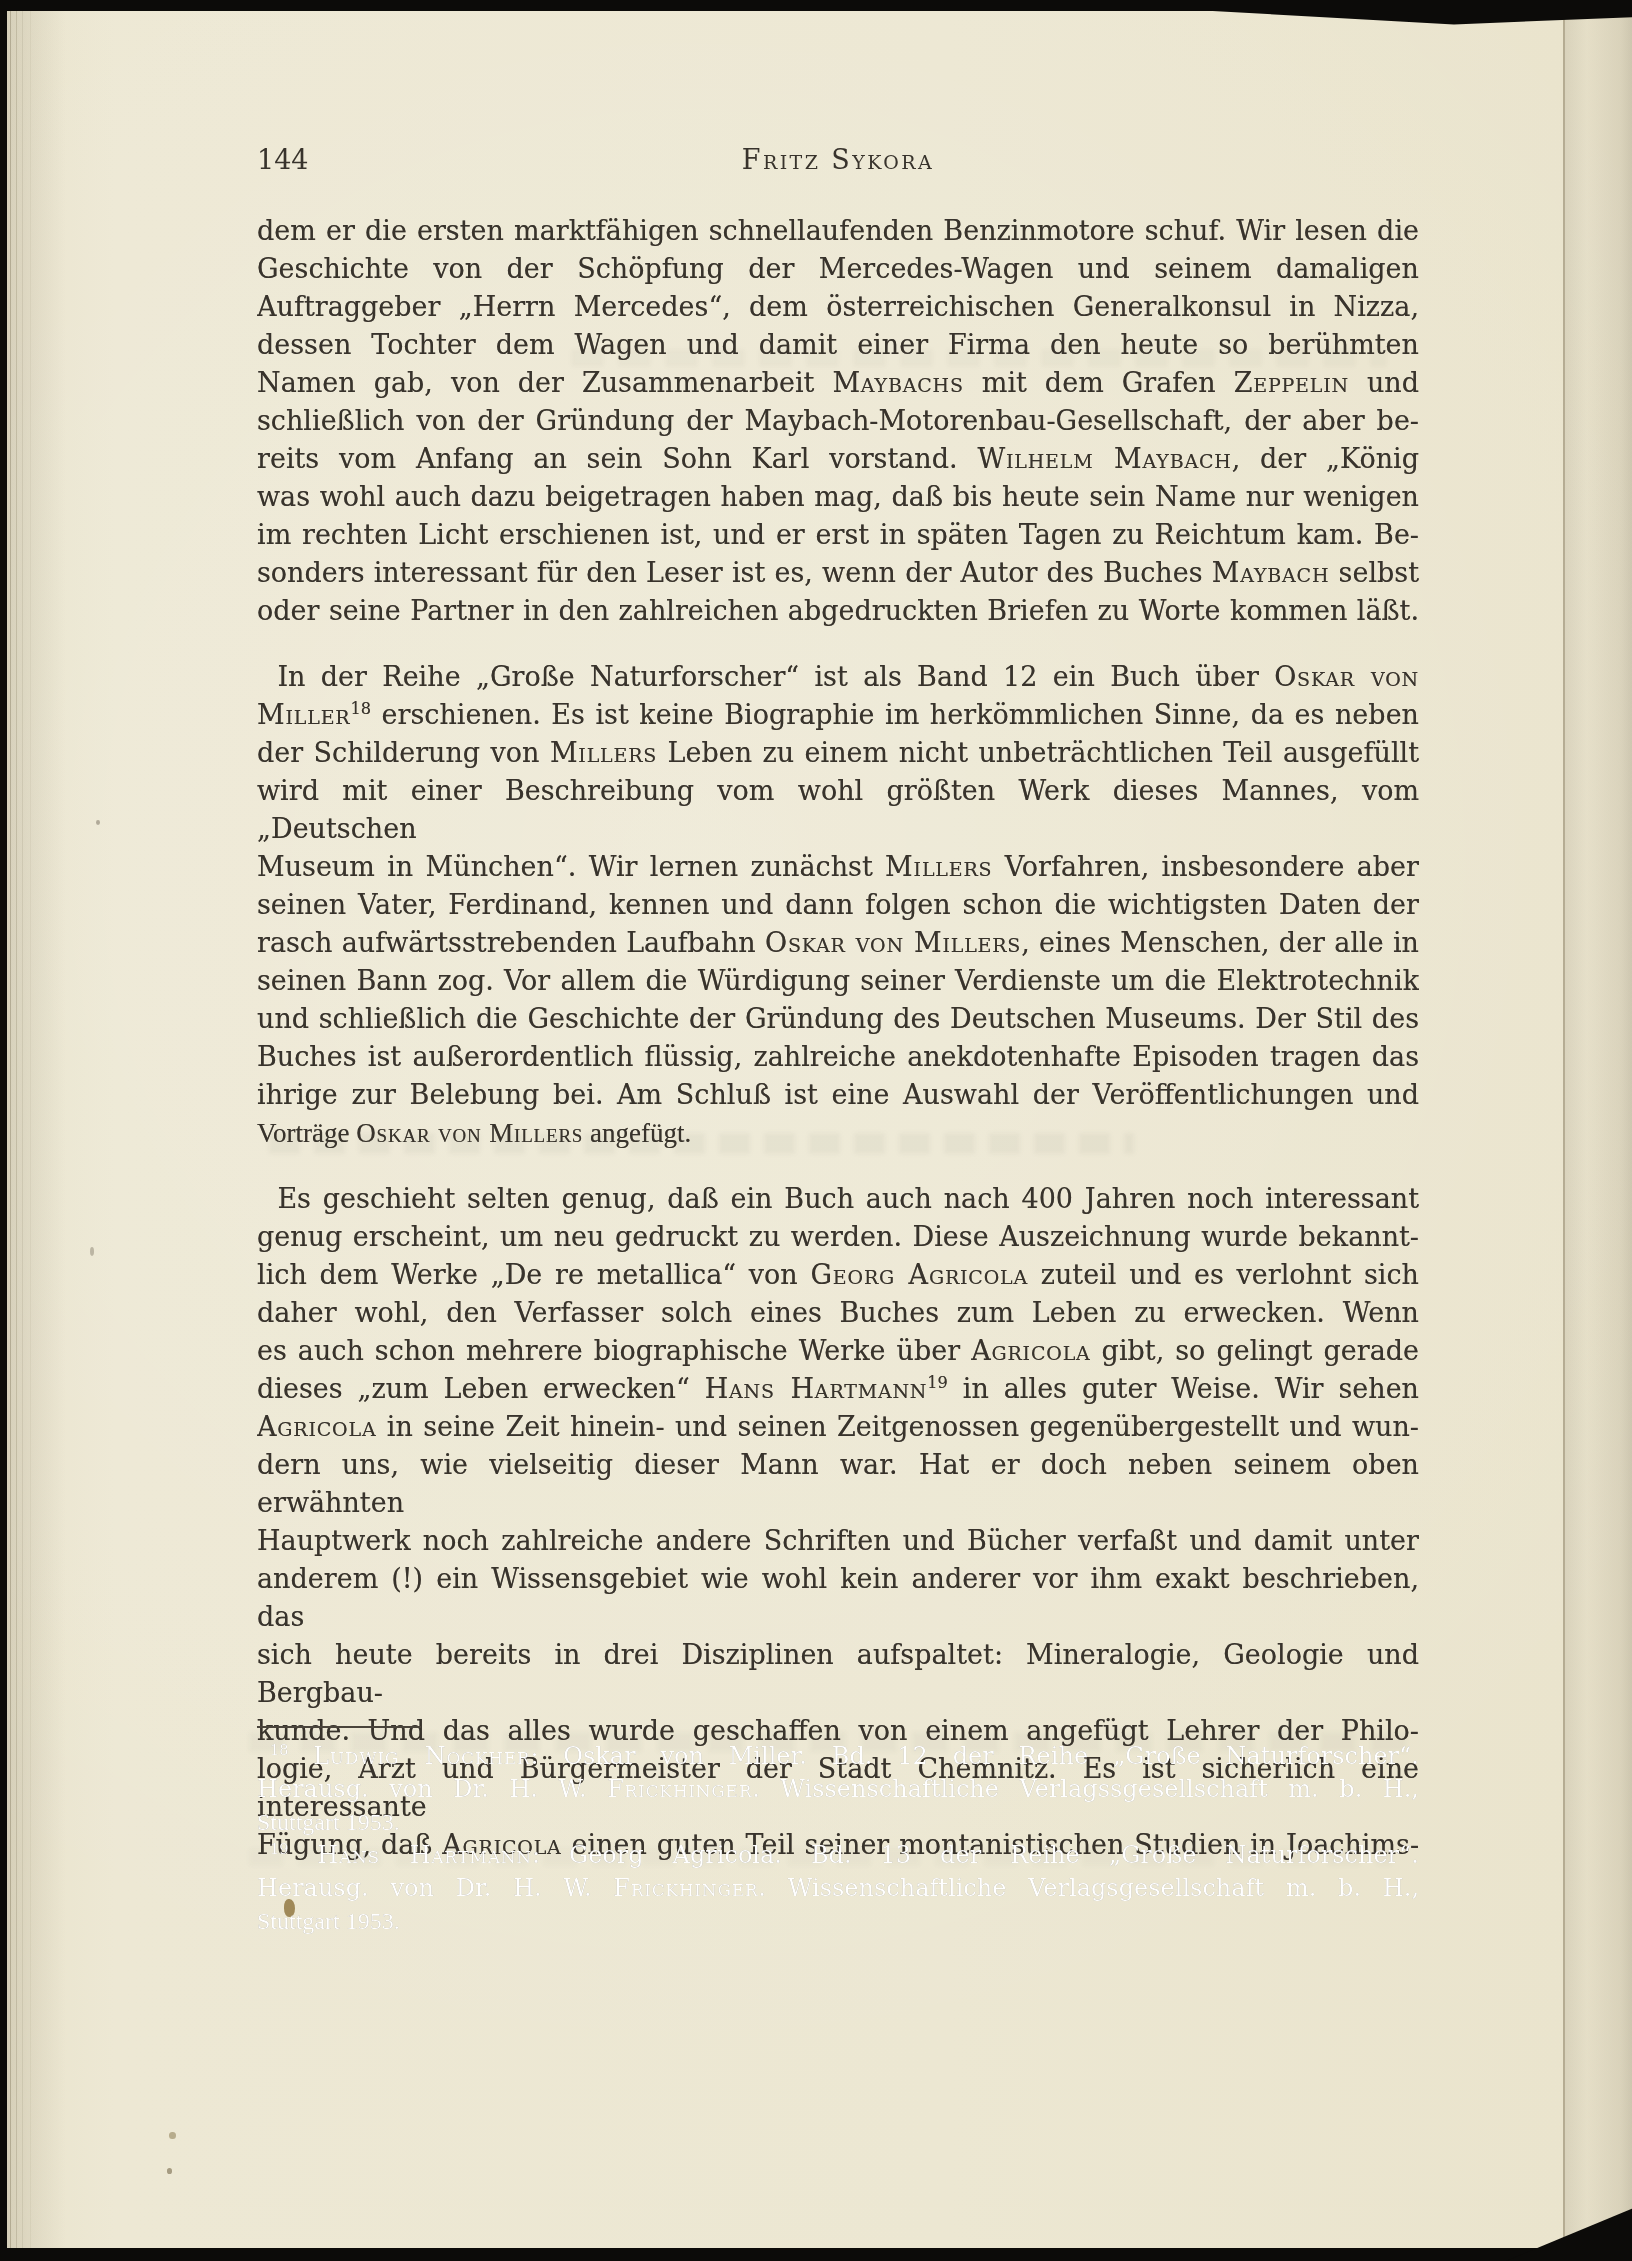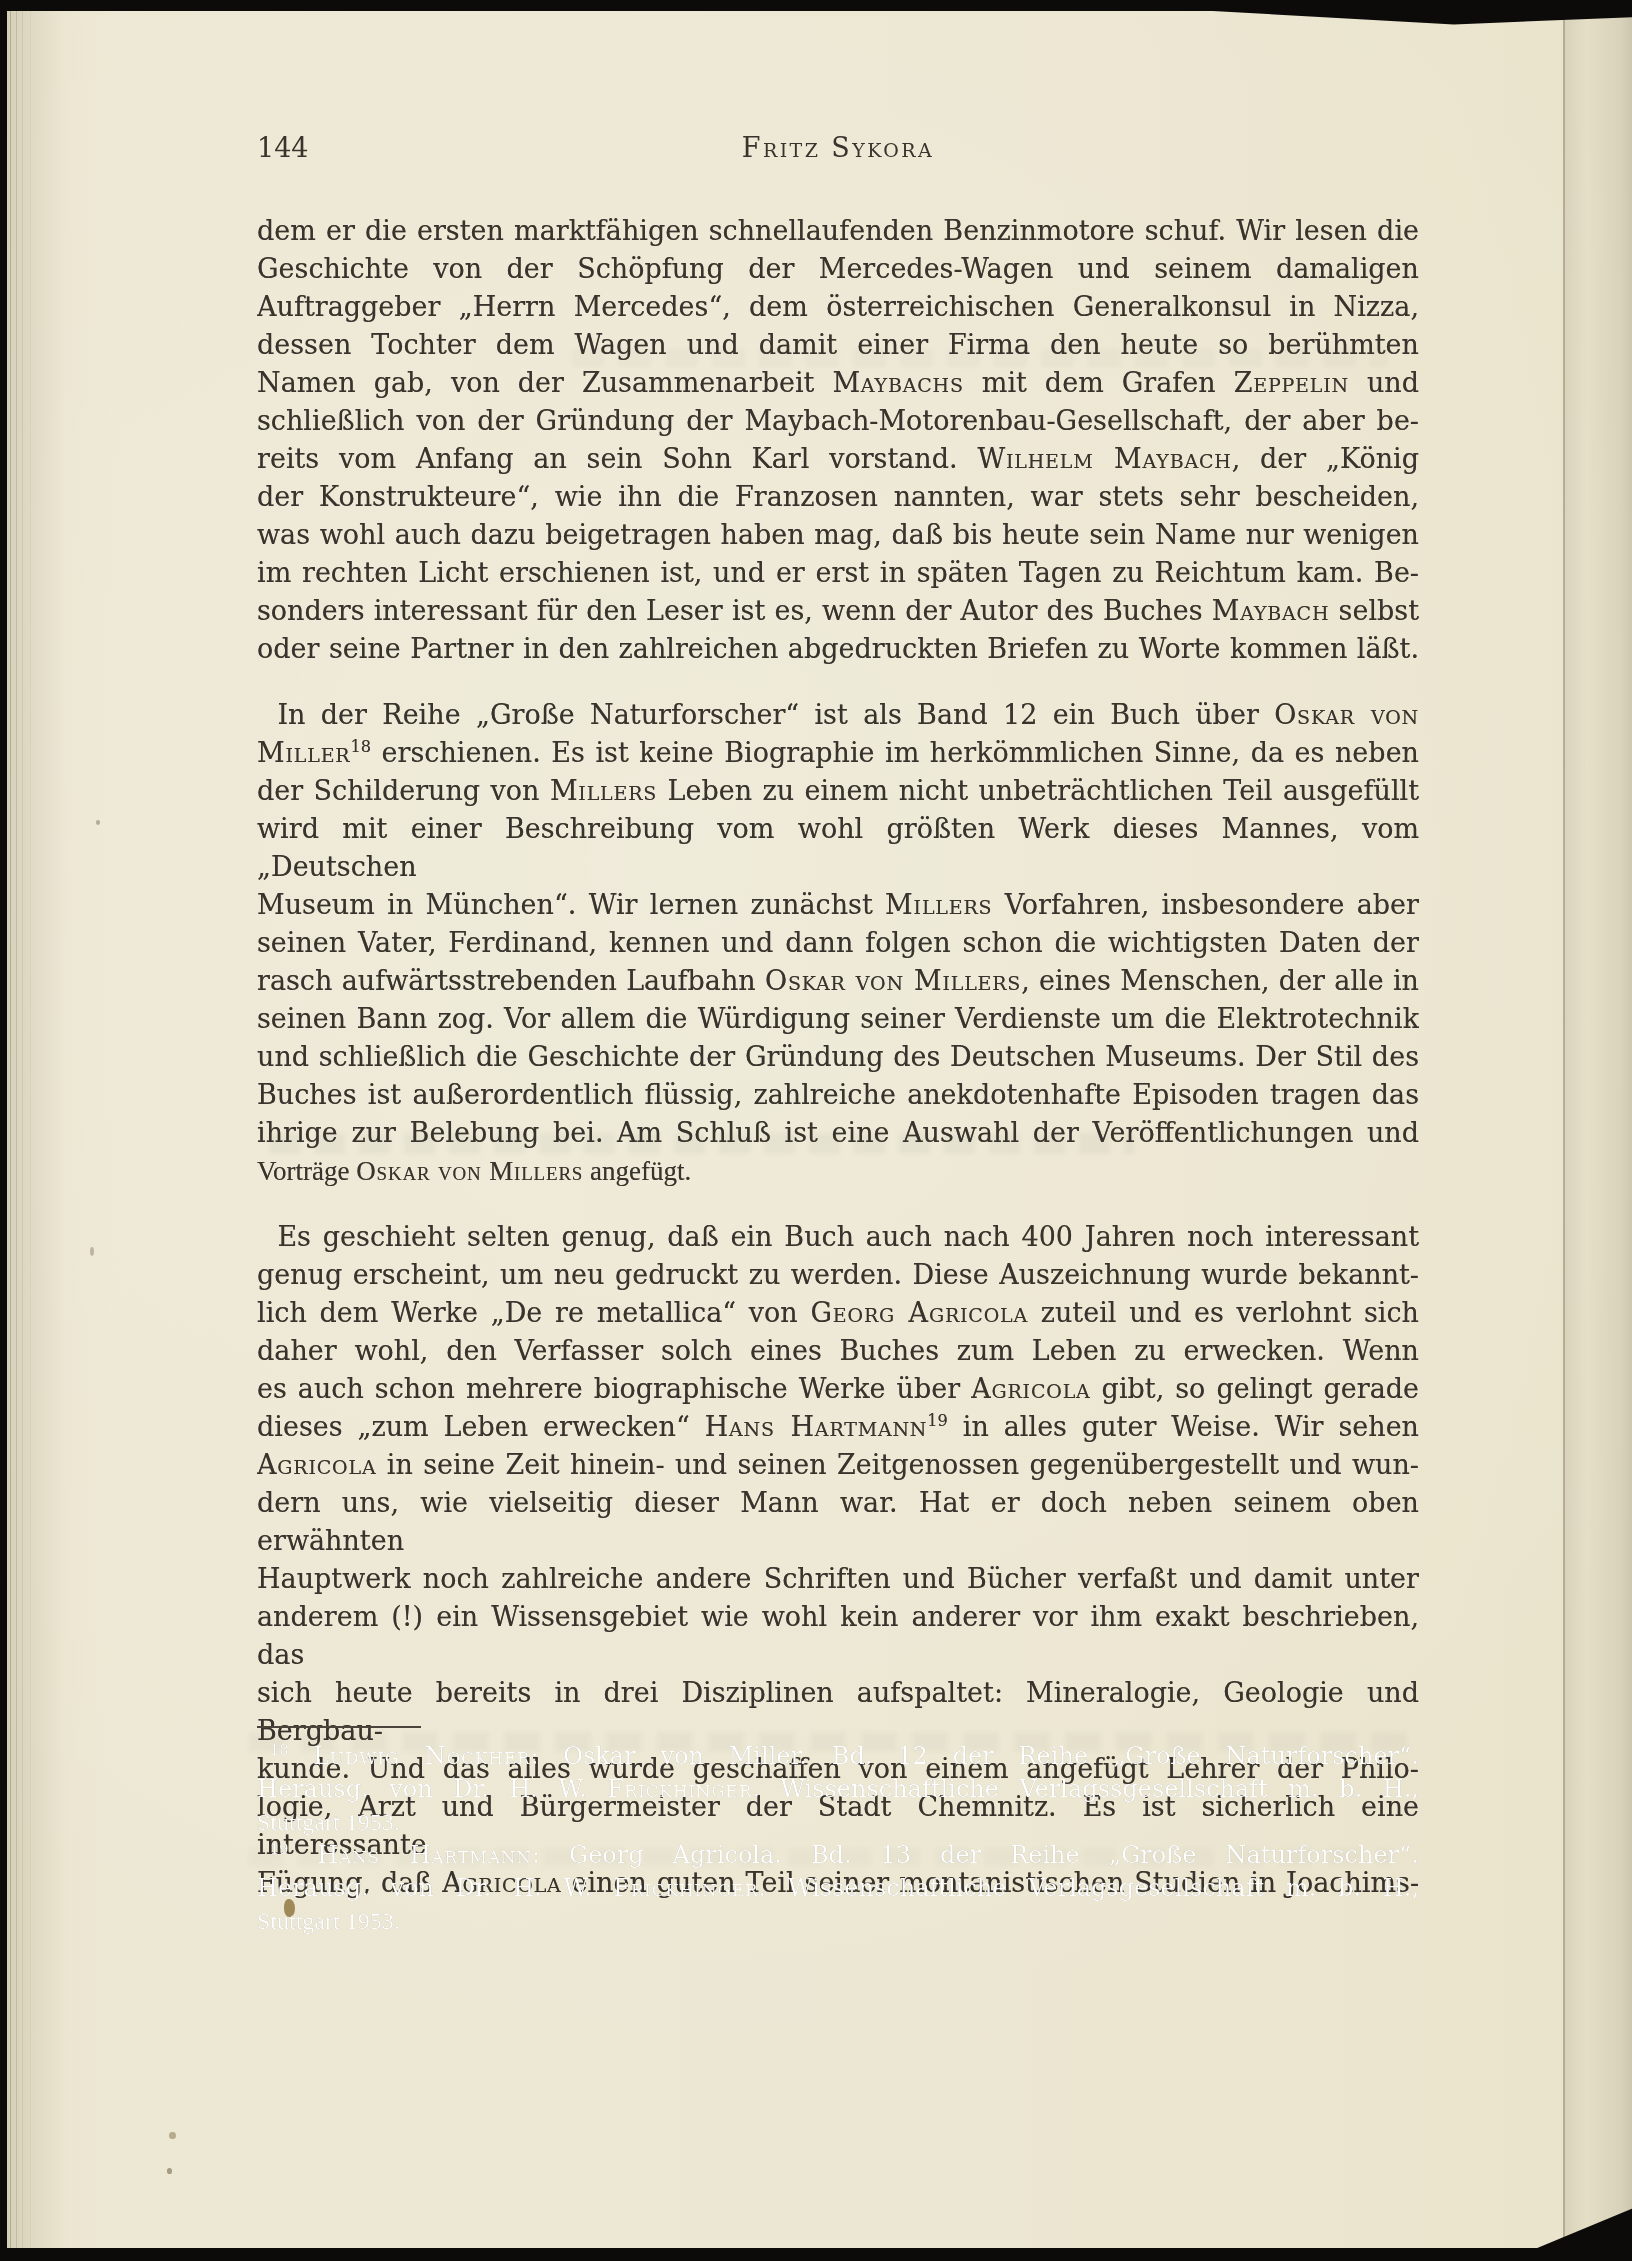--- a/index.html
+++ b/index.html
@@ -46,21 +46,21 @@
       background:repeating-linear-gradient(90deg,rgba(108,114,98,0.09) 0 34px,rgba(108,114,98,0) 34px 49px);}
   
   .speck{position:absolute;border-radius:50%;z-index:4;}
   .sp1{left:284px;top:1899px;width:10.6px;height:18px;background:#86692f;opacity:.75;border-radius:45% 55% 50% 50%;}
   .sp2{left:169px;top:2132px;width:6.5px;height:7.3px;background:#8a7a50;opacity:.55;}
   .sp3{left:167px;top:2168px;width:4.9px;height:5.7px;background:#6b5d3e;opacity:.55;}
   .sp4{left:96px;top:820px;width:4.1px;height:4.9px;background:#554c3c;opacity:.4;}
   .sp5{left:90px;top:1247px;width:4.1px;height:9px;background:#554c3c;opacity:.32;}
   
   .textlayer{color:#38332c;z-index:5;}
-  .header{position:absolute;left:257px;top:129px;width:1162px;height:38px;
+  .header{position:absolute;left:257px;top:141px;width:1162px;height:38px;
     font-size:27px;line-height:38px;z-index:5;color:#38332c;}
   .header .num{position:absolute;left:0;top:0;}
   .header .rh{text-align:center;font-variant:small-caps;letter-spacing:.09em;}
   .bodytext{position:absolute;left:257px;top:212px;width:1162px;
     font-size:27px;line-height:38px;z-index:5;color:#38332c;
     text-shadow:0 0 0.4px rgba(56,51,44,.55);}
   .fnotes{position:absolute;left:257px;top:1740px;width:1162px;
     font-size:24px;line-height:33px;z-index:5;color:#ffffff;
     text-shadow:0 0 0.3px rgba(58,53,46,.5);}
   .line{text-align:justify;text-align-last:justify;overflow:hidden;}
@@ -102,21 +102,20 @@
 
 <div class="bodytext" id="body-text">
     <div class="par">
       <div class="line"><span>dem er die ersten marktfähigen schnellaufenden Benzinmotore schuf. Wir lesen die</span></div>
       <div class="line"><span>Geschichte von der Schöpfung der Mercedes-Wagen und seinem damaligen</span></div>
       <div class="line"><span>Auftraggeber „Herrn Mercedes“, dem österreichischen Generalkonsul in Nizza,</span></div>
       <div class="line"><span>dessen Tochter dem Wagen und damit einer Firma den heute so berühmten</span></div>
       <div class="line"><span>Namen gab, von der Zusammenarbeit </span><span class="sc">Maybachs</span><span> mit dem Grafen </span><span class="sc">Zeppelin</span><span> und</span></div>
       <div class="line"><span>schließlich von der Gründung der Maybach-Motorenbau-Gesellschaft, der aber be-</span></div>
       <div class="line"><span>reits vom Anfang an sein Sohn Karl vorstand. </span><span class="sc">Wilhelm Maybach</span><span>, der „König</span></div>
-      <div class="line"><span>der Konstrukteure“, wie ihn die Franzosen nannten, war stets sehr bescheiden,</span></div>
       <div class="line"><span>was wohl auch dazu beigetragen haben mag, daß bis heute sein Name nur wenigen</span></div>
       <div class="line"><span>im rechten Licht erschienen ist, und er erst in späten Tagen zu Reichtum kam. Be-</span></div>
       <div class="line"><span>sonders interessant für den Leser ist es, wenn der Autor des Buches </span><span class="sc">Maybach</span><span> selbst</span></div>
       <div class="line"><span>oder seine Partner in den zahlreichen abgedruckten Briefen zu Worte kommen läßt.</span></div>
     </div>
     <div class="par ind">
       <div class="line"><span>In der Reihe „Große Naturforscher“ ist als Band 12 ein Buch über </span><span class="sc">Oskar von</span></div>
       <div class="line"><span class="sc">Miller</span><span class="sup">18</span><span> erschienen. Es ist keine Biographie im herkömmlichen Sinne, da es neben</span></div>
       <div class="line"><span>der Schilderung von </span><span class="sc">Millers</span><span> Leben zu einem nicht unbeträchtlichen Teil ausgefüllt</span></div>
       <div class="line"><span>wird mit einer Beschreibung vom wohl größten Werk dieses Mannes, vom „Deutschen</span></div>

